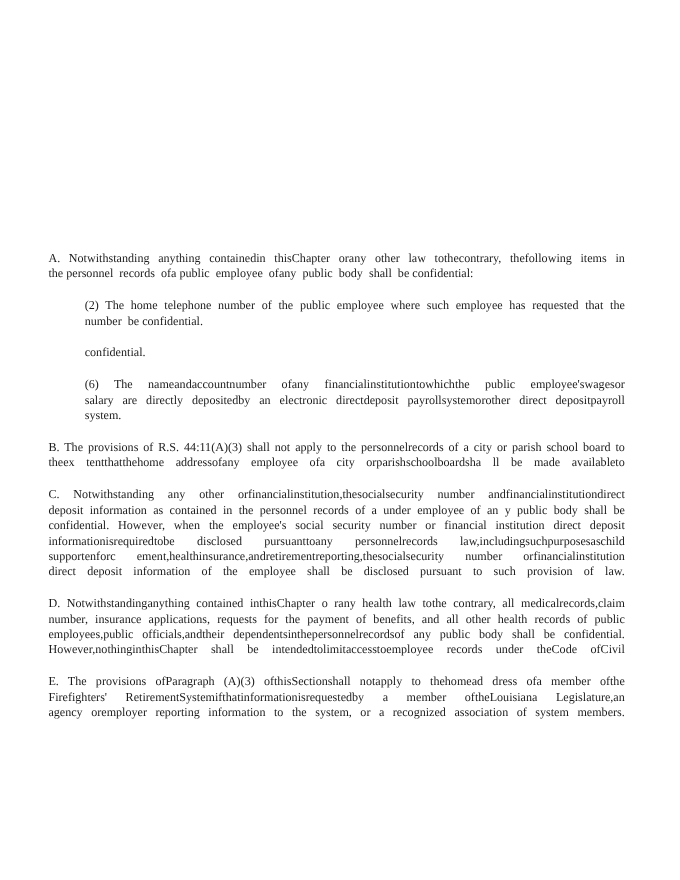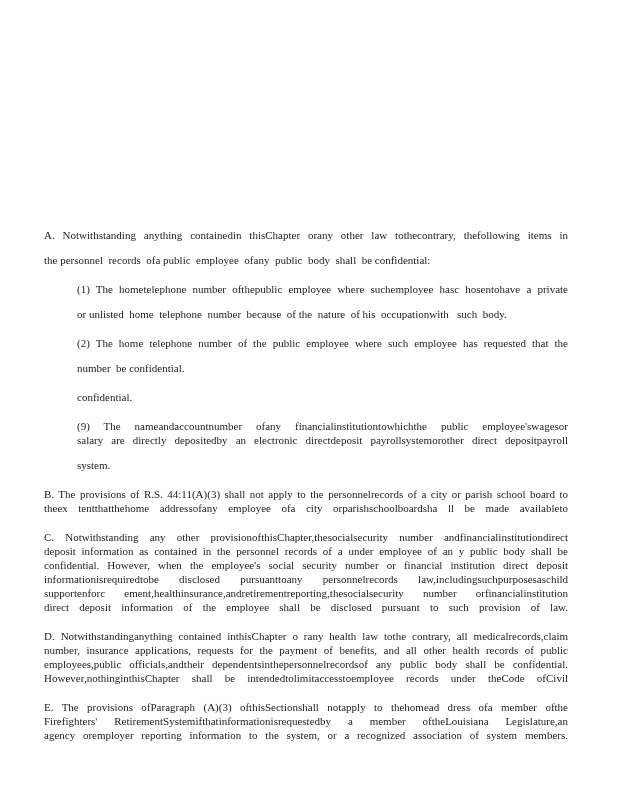--- a/index.html
+++ b/index.html
@@ -33,54 +33,49 @@
     text-align: justify;
     text-align-last: justify;
     -moz-text-align-last: justify;
     white-space: normal;
   }
   .line.last {
     text-align: center;
     text-align-last: left;
     -moz-text-align-last: left;
     white-space: pre-wrap;
-    margin-top: 11px;
   }
 </style>
 </head>
 <body>
 
 <div class="page">
   <div>
       <div class="paragraph">
         <div class="line">A. Notwithstanding anything containedin thisChapter orany other law tothecontrary, thefollowing items in</div>
         <div class="line last">the personnel  records  ofa public  employee  ofany  public  body  shall  be confidential:</div>
       </div>
       <div class="paragraph indented">
-        <div class="line">(1) The hometelephone number ofthepublic employee where suchemployee hasc hosentohave a private</div>
-        <div class="line last">or unlisted  home  telephone  number  because  of the  nature  of his  occupationwith   such  body.</div>
-      </div>
-      <div class="paragraph indented">
         <div class="line">(2) The home telephone number of the public employee where such employee has requested that the</div>
         <div class="line last">number  be confidential.</div>
       </div>
       <div class="paragraph indented">
         <div class="line last">confidential.</div>
       </div>
       <div class="paragraph indented">
-        <div class="line">(9) The nameandaccountnumber ofany financialinstitutiontowhichthe public employee'swagesor</div>
+        <div class="line">(6) The nameandaccountnumber ofany financialinstitutiontowhichthe public employee'swagesor</div>
         <div class="line">salary are directly depositedby an electronic directdeposit payrollsystemorother direct depositpayroll</div>
         <div class="line last">system.</div>
       </div>
       <div class="paragraph">
         <div class="line">B. The provisions of R.S. 44:11(A)(3) shall not apply to the personnelrecords of a city or parish school board to</div>
         <div class="line">theex tentthatthehome addressofany employee ofa city orparishschoolboardsha ll be made availableto</div>
       </div>
       <div class="paragraph">
-        <div class="line">C. Notwithstanding any other provisionofthisChapter,thesocialsecurity number andfinancialinstitutiondirect</div>
+        <div class="line">C. Notwithstanding any other orfinancialinstitution,thesocialsecurity number andfinancialinstitutiondirect</div>
         <div class="line">deposit information as contained in the personnel records of a under employee of an y public body shall be</div>
         <div class="line">confidential. However, when the employee's social security number or financial institution direct deposit</div>
         <div class="line">informationisrequiredtobe disclosed pursuanttoany personnelrecords law,includingsuchpurposesaschild</div>
         <div class="line">supportenforc ement,healthinsurance,andretirementreporting,thesocialsecurity number orfinancialinstitution</div>
         <div class="line">direct deposit information of the employee shall be disclosed pursuant to such provision of law.</div>
       </div>
       <div class="paragraph">
         <div class="line">D. Notwithstandinganything contained inthisChapter o rany health law tothe contrary, all medicalrecords,claim</div>
         <div class="line">number, insurance applications, requests for the payment of benefits, and all other health records of public</div>
         <div class="line">employees,public officials,andtheir dependentsinthepersonnelrecordsof any public body shall be confidential.</div>

